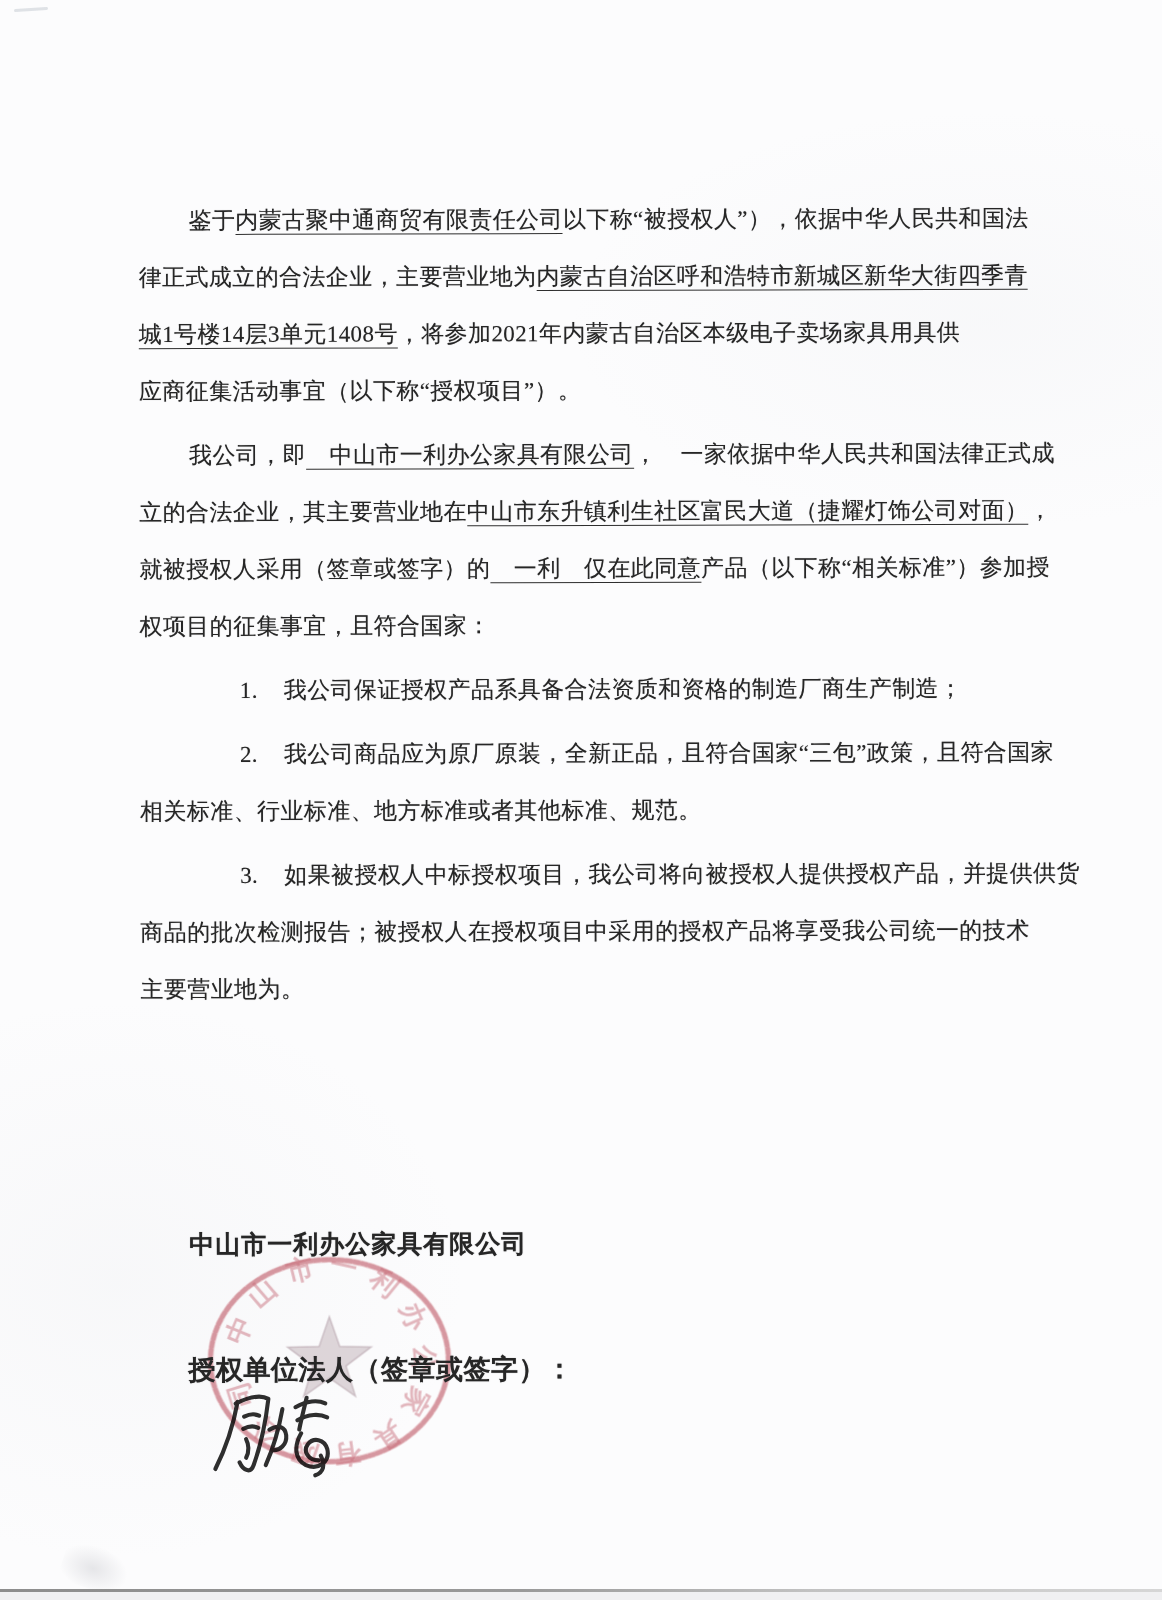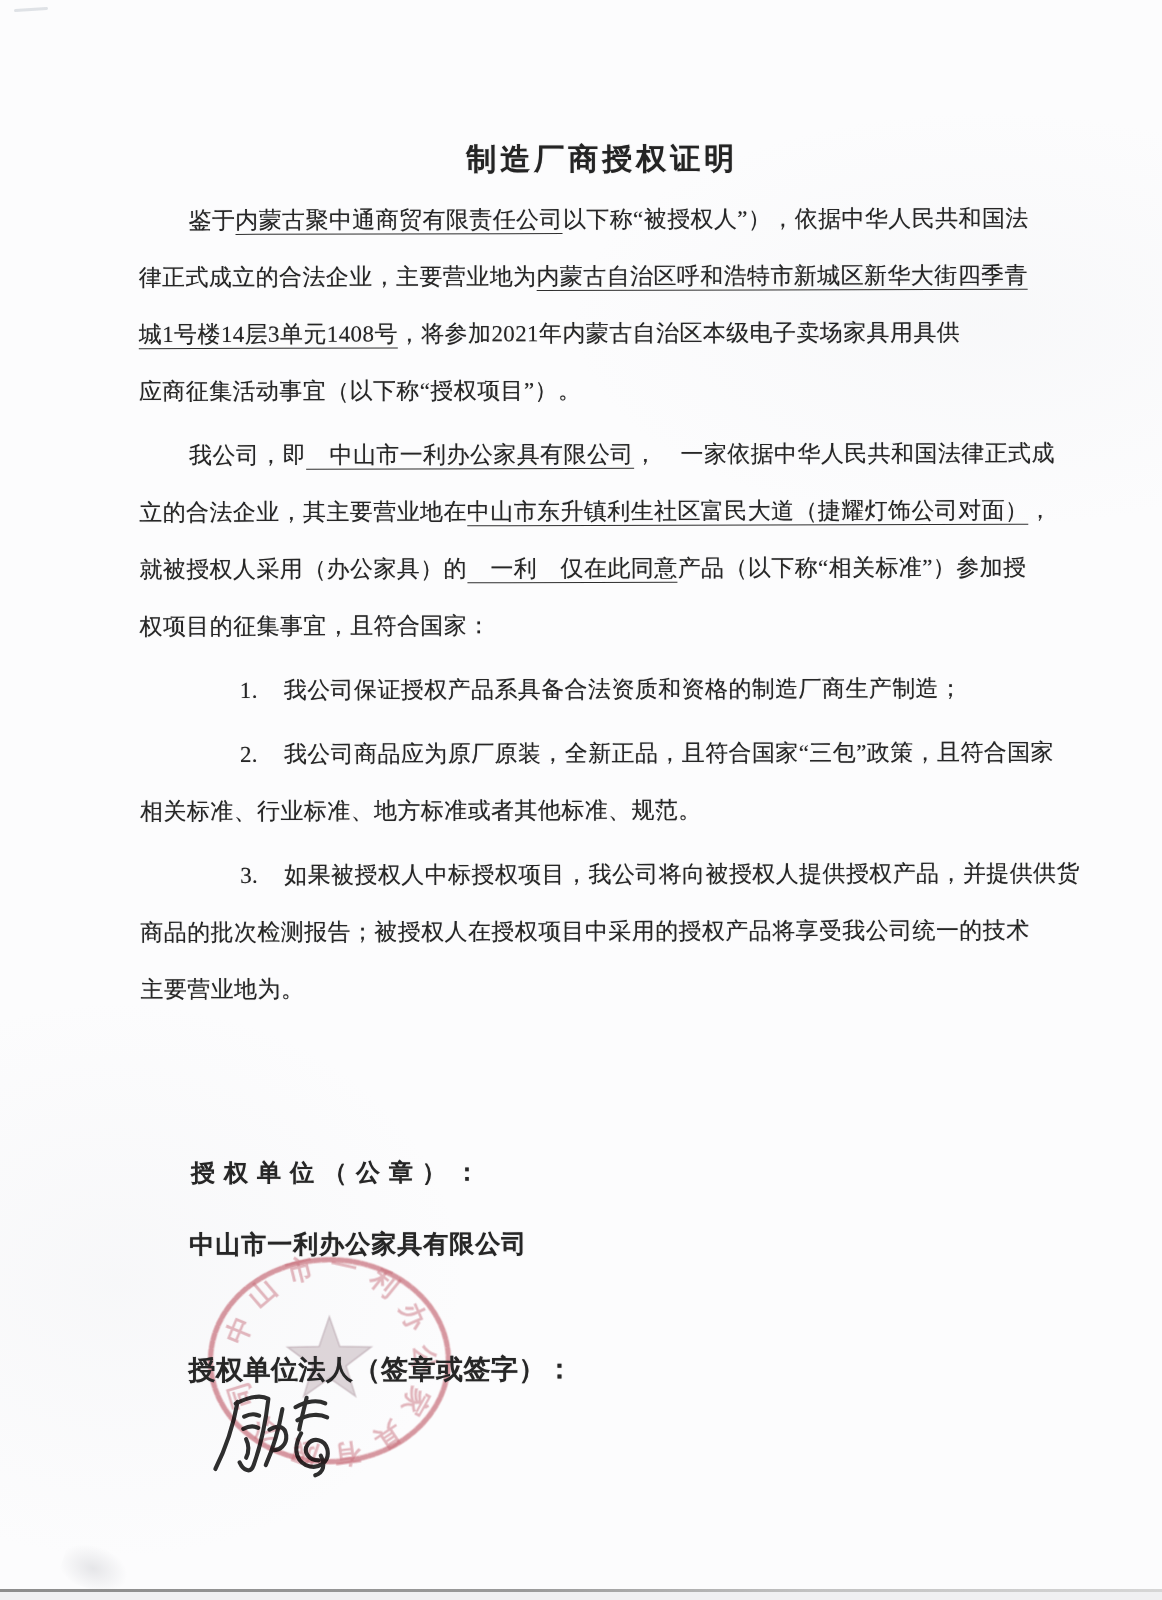--- a/index.html
+++ b/index.html
@@ -73,54 +73,52 @@
   }
 </style>
 </head>
 <body>
 
 <div class="page">
   <div class="artifact-topleft"></div>
 
   <div class="doc-rot">
 
-    <div class="title">制造厂商授权证明</div>
 
     <div class="bodytext">
       <div class="block">
         <div class="line ind"><span>鉴于</span><span class="u">内蒙古聚中通商贸有限责任公司</span><span>以下称“被授权人”），依据中华人民共和国法</span></div>
         <div class="line"><span>律正式成立的合法企业，主要营业地为</span><span class="u">内蒙古自治区呼和浩特市新城区新华大街四季青</span></div>
         <div class="line"><span class="u">城1号楼14层3单元1408号</span><span>，将参加2021年内蒙古自治区本级电子卖场家具用具供</span></div>
         <div class="line"><span>应商征集活动事宜（以下称“授权项目”）。</span></div>
       </div>
 
       <div class="block">
         <div class="line ind"><span>我公司，即</span><span class="u">　中山市一利办公家具有限公司</span><span>，　一家依据中华人民共和国法律正式成</span></div>
         <div class="line"><span>立的合法企业，其主要营业地在</span><span class="u">中山市东升镇利生社区富民大道（捷耀灯饰公司对面）</span><span>，</span></div>
-        <div class="line"><span>就被授权人采用（办公家具）的</span><span class="u">　一利　仅在此同意</span><span>产品（以下称“相关标准”）参加授</span></div>
+        <div class="line"><span>就被授权人采用（签章或签字）的</span><span class="u">　一利　仅在此同意</span><span>产品（以下称“相关标准”）参加授</span></div>
         <div class="line"><span>权项目的征集事宜，且符合国家：</span></div>
       </div>
 
       <div class="block">
         <div class="line ind"><span class="num">1.</span><span>我公司保证授权产品系具备合法资质和资格的制造厂商生产制造；</span></div>
       </div>
 
       <div class="block">
         <div class="line ind"><span class="num">2.</span><span>我公司商品应为原厂原装，全新正品，且符合国家“三包”政策，且符合国家</span></div>
         <div class="line"><span>相关标准、行业标准、地方标准或者其他标准、规范。</span></div>
       </div>
 
       <div class="block">
         <div class="line ind"><span class="num">3.</span><span>如果被授权人中标授权项目，我公司将向被授权人提供授权产品，并提供供货</span></div>
         <div class="line"><span>商品的批次检测报告；被授权人在授权项目中采用的授权产品将享受我公司统一的技术</span></div>
         <div class="line"><span>主要营业地为。</span></div>
       </div>
     </div>
 
-    <div class="footer-label">授权单位（公章）：</div>
     <div class="company-line">中山市一利办公家具有限公司</div>
     <div class="legal-line">授权单位法人（签章或签字）：</div>
 
     <svg class="seal" viewBox="0 0 250 220">
       <defs>
         <path id="sealTextCircle" d="M125,108 m-86,0 a86,86 0 1,1 172,0 a86,86 0 1,1 -172,0"></path>
       </defs>
       <ellipse cx="125" cy="108" rx="119" ry="101" fill="none" stroke="#c25562" stroke-opacity="0.35" stroke-width="6"></ellipse>
       <ellipse cx="125" cy="108" rx="119" ry="101" fill="none" stroke="#b84b5c" stroke-opacity="0.45" stroke-width="4.5" stroke-dasharray="5 3" stroke-linecap="round"></ellipse>
       <polygon points="125,64 135.3,93.8 166.8,94.4 141.6,113.4 150.9,143.6 125,125.5 99.1,143.6 108.4,113.4 83.2,94.4 114.7,93.8" fill="#a8909a" fill-opacity="0.40" stroke="#a8909a" stroke-opacity="0.5" stroke-width="1.5"></polygon>

